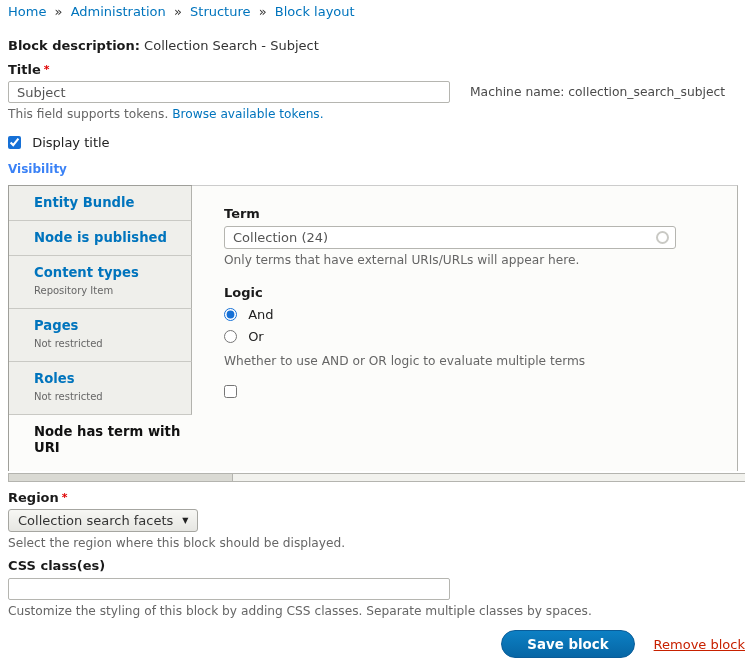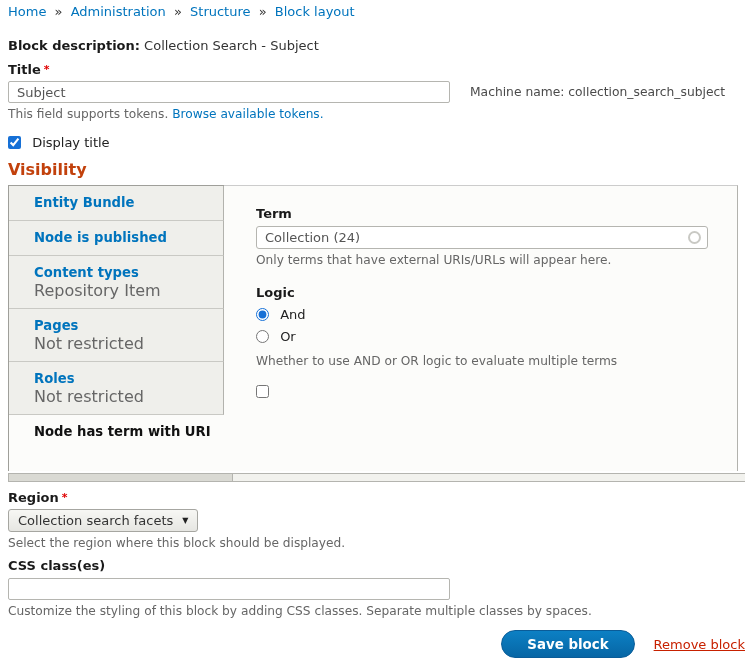--- a/index.html
+++ b/index.html
@@ -36,32 +36,32 @@
     vertical-align: -2px;
   }
 
   .title-item { margin-top: 8px; }
   .title-row { display: flex; align-items: center; margin-top: 3px; }
   .title-row input { width: 442px; }
   .machine-name { margin-left: 20px; font-size: 12.3px; color: #4a4a4a; white-space: nowrap; }
 
   .checkbox-row { margin-top: 13px; line-height: 16px; color: #222; }
 
-  .section-heading { margin-top: 10px; font-weight: bold; color: #c2410c; line-height: 17px; font-size: 16px; }
+  .section-heading { margin-top: 10px; font-weight: bold; color: #3b82f6; line-height: 17px; font-size: 12px; }
 
   
   .vtabs { display: flex; width: 730px; margin-top: 7px; align-items: stretch; }
   .vtabs-menu {
-    width: 216px; flex: none; display: flex; flex-direction: column;
+    width: 184px; flex: none; display: flex; flex-direction: column;
     border-top: 1px solid #9f9f9a; border-left: 1px solid #9f9f9a;
     background: #efefeb; min-height: 286px;
   }
   .vtab { padding: 9px 10px 9px 25px; border-bottom: 1px solid #c9c9c4; border-right: 1px solid #b2b2ad; cursor: pointer; }
   .vtab-title { color: #0074bd; font-weight: bold; line-height: 16px; font-size: 13.2px; }
-  .vtab-summary { color: #666; font-size: 16px; line-height: 16px; margin-top: 2px; }
+  .vtab-summary { color: #666; font-size: 10px; line-height: 16px; margin-top: 2px; }
   .vtab.selected { background: #fcfcfa; border-right-color: transparent; border-bottom: none; flex-grow: 1; }
   .vtab.selected .vtab-title { color: #111; }
   .vtab-summary:empty { display: none; }
 
   .vtabs-panel {
     flex: 1; background: #fcfcfa;
     border-top: 1px solid #cccccc; border-right: 1px solid #b2b2ad;
     padding: 20px 26px 20px 32px;
   }
   .term-input-wrap { position: relative; margin-top: 4px; width: 452px; }

